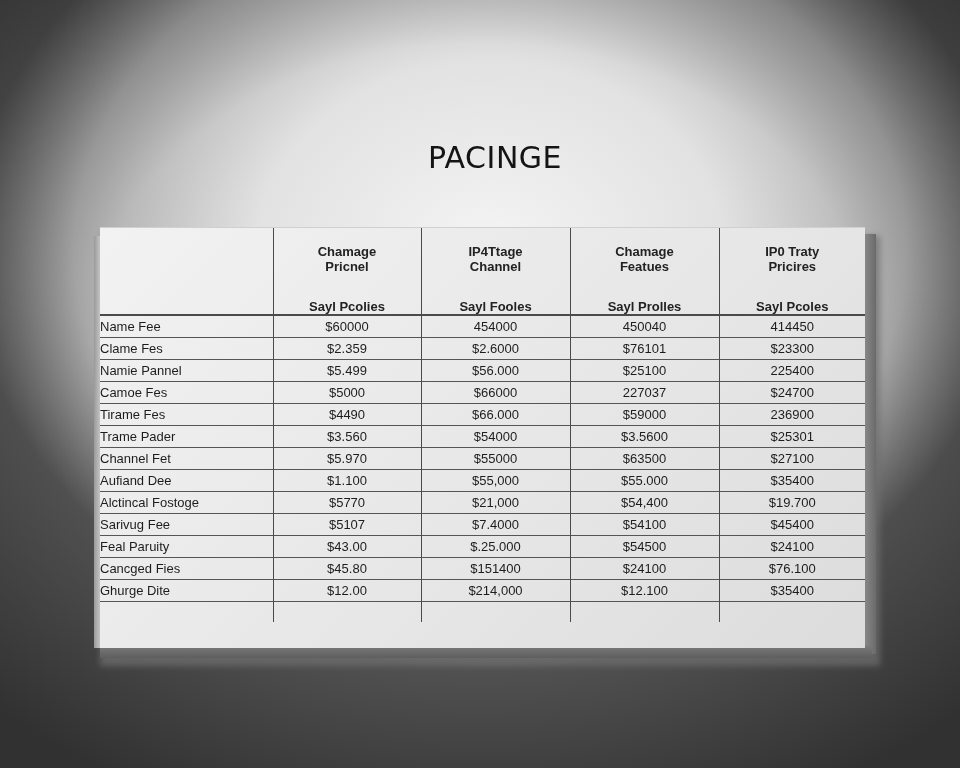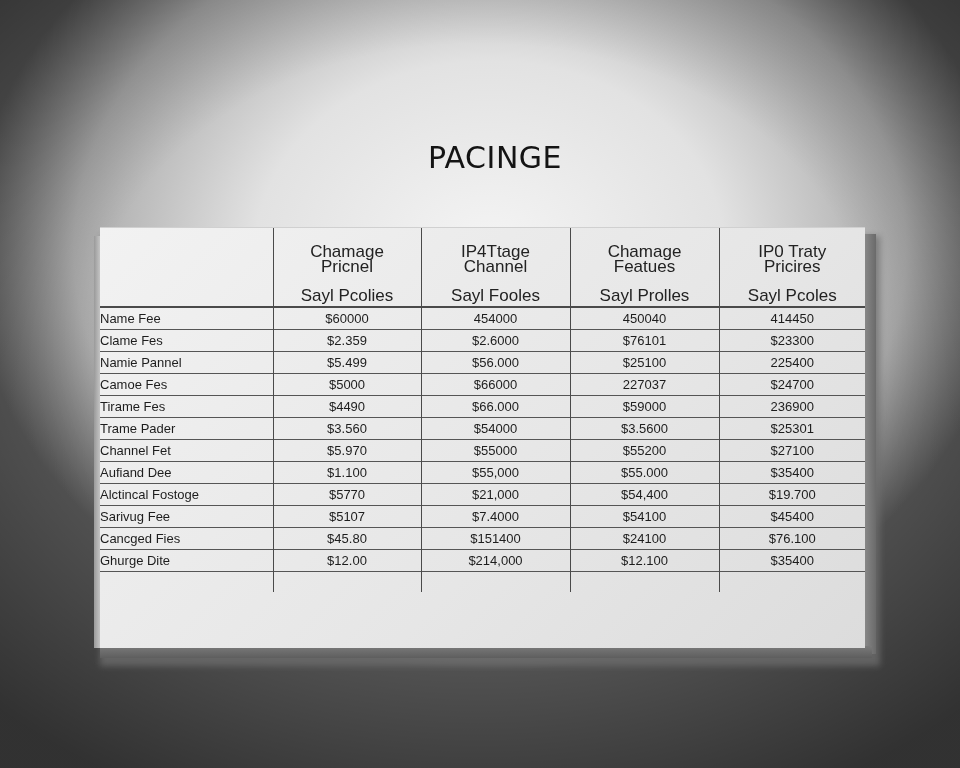--- a/index.html
+++ b/index.html
@@ -43,27 +43,27 @@
     table {
       position: absolute; left: 0; top: 0; width: 765px; border-collapse: collapse;
       table-layout: fixed; font-size: 13px;
     }
     col.c0 { width: 173px; }
     col.c1 { width: 148px; }
     col.c2 { width: 149px; }
     col.c3 { width: 149px; }
     col.c4 { width: 146px; }
     th {
-      height: 78px; font-weight: normal; text-align: center; vertical-align: top;
-      border-left: 1px solid #4a4a4a; padding: 0; font-size: 17px; color: #222;
+      height: 78px; font-weight: bold; text-align: center; vertical-align: top;
+      border-left: 1px solid #4a4a4a; padding: 0; font-size: 13px; color: #222;
     }
     th:first-child { border-left: none; }
     th .h1 { display: block; margin-top: 16px; line-height: 15px; }
     th .h2 { display: block; line-height: 15px; }
-    th .h3 { display: block; margin-top: 12px; }
+    th .h3 { display: block; margin-top: 25px; }
     thead tr { border-bottom: 2px solid #4a4a4a; }
     td {
       height: 21px; padding: 0; border-top: 1px solid #555; border-left: 1px solid #4a4a4a;
       text-align: center; color: #1d1d1d;
     }
     td.name { text-align: left; border-left: none; }
     tr.spacer td { height: 20px; }
   </style>
 </head>
 <body>
@@ -151,21 +151,21 @@
           <td class="name">Trame Pader</td>
           <td>$3.560</td>
           <td>$54000</td>
           <td>$3.5600</td>
           <td>$25301</td>
         </tr>
         <tr>
           <td class="name">Channel Fet</td>
           <td>$5.970</td>
           <td>$55000</td>
-          <td>$55200</td>
+          <td>$63500</td>
           <td>$27100</td>
         </tr>
         <tr>
           <td class="name">Aufiand Dee</td>
           <td>$1.100</td>
           <td>$55,000</td>
           <td>$55.000</td>
           <td>$35400</td>
         </tr>
         <tr>
@@ -176,20 +176,27 @@
           <td>$19.700</td>
         </tr>
         <tr>
           <td class="name">Sarivug Fee</td>
           <td>$5107</td>
           <td>$7.4000</td>
           <td>$54100</td>
           <td>$45400</td>
         </tr>
         <tr>
+          <td class="name">Feal Paruity</td>
+          <td>$43.00</td>
+          <td>$.25.000</td>
+          <td>$54500</td>
+          <td>$24100</td>
+        </tr>
+        <tr>
           <td class="name">Cancged Fies</td>
           <td>$45.80</td>
           <td>$151400</td>
           <td>$24100</td>
           <td>$76.100</td>
         </tr>
         <tr>
           <td class="name">Ghurge Dite</td>
           <td>$12.00</td>
           <td>$214,000</td>

